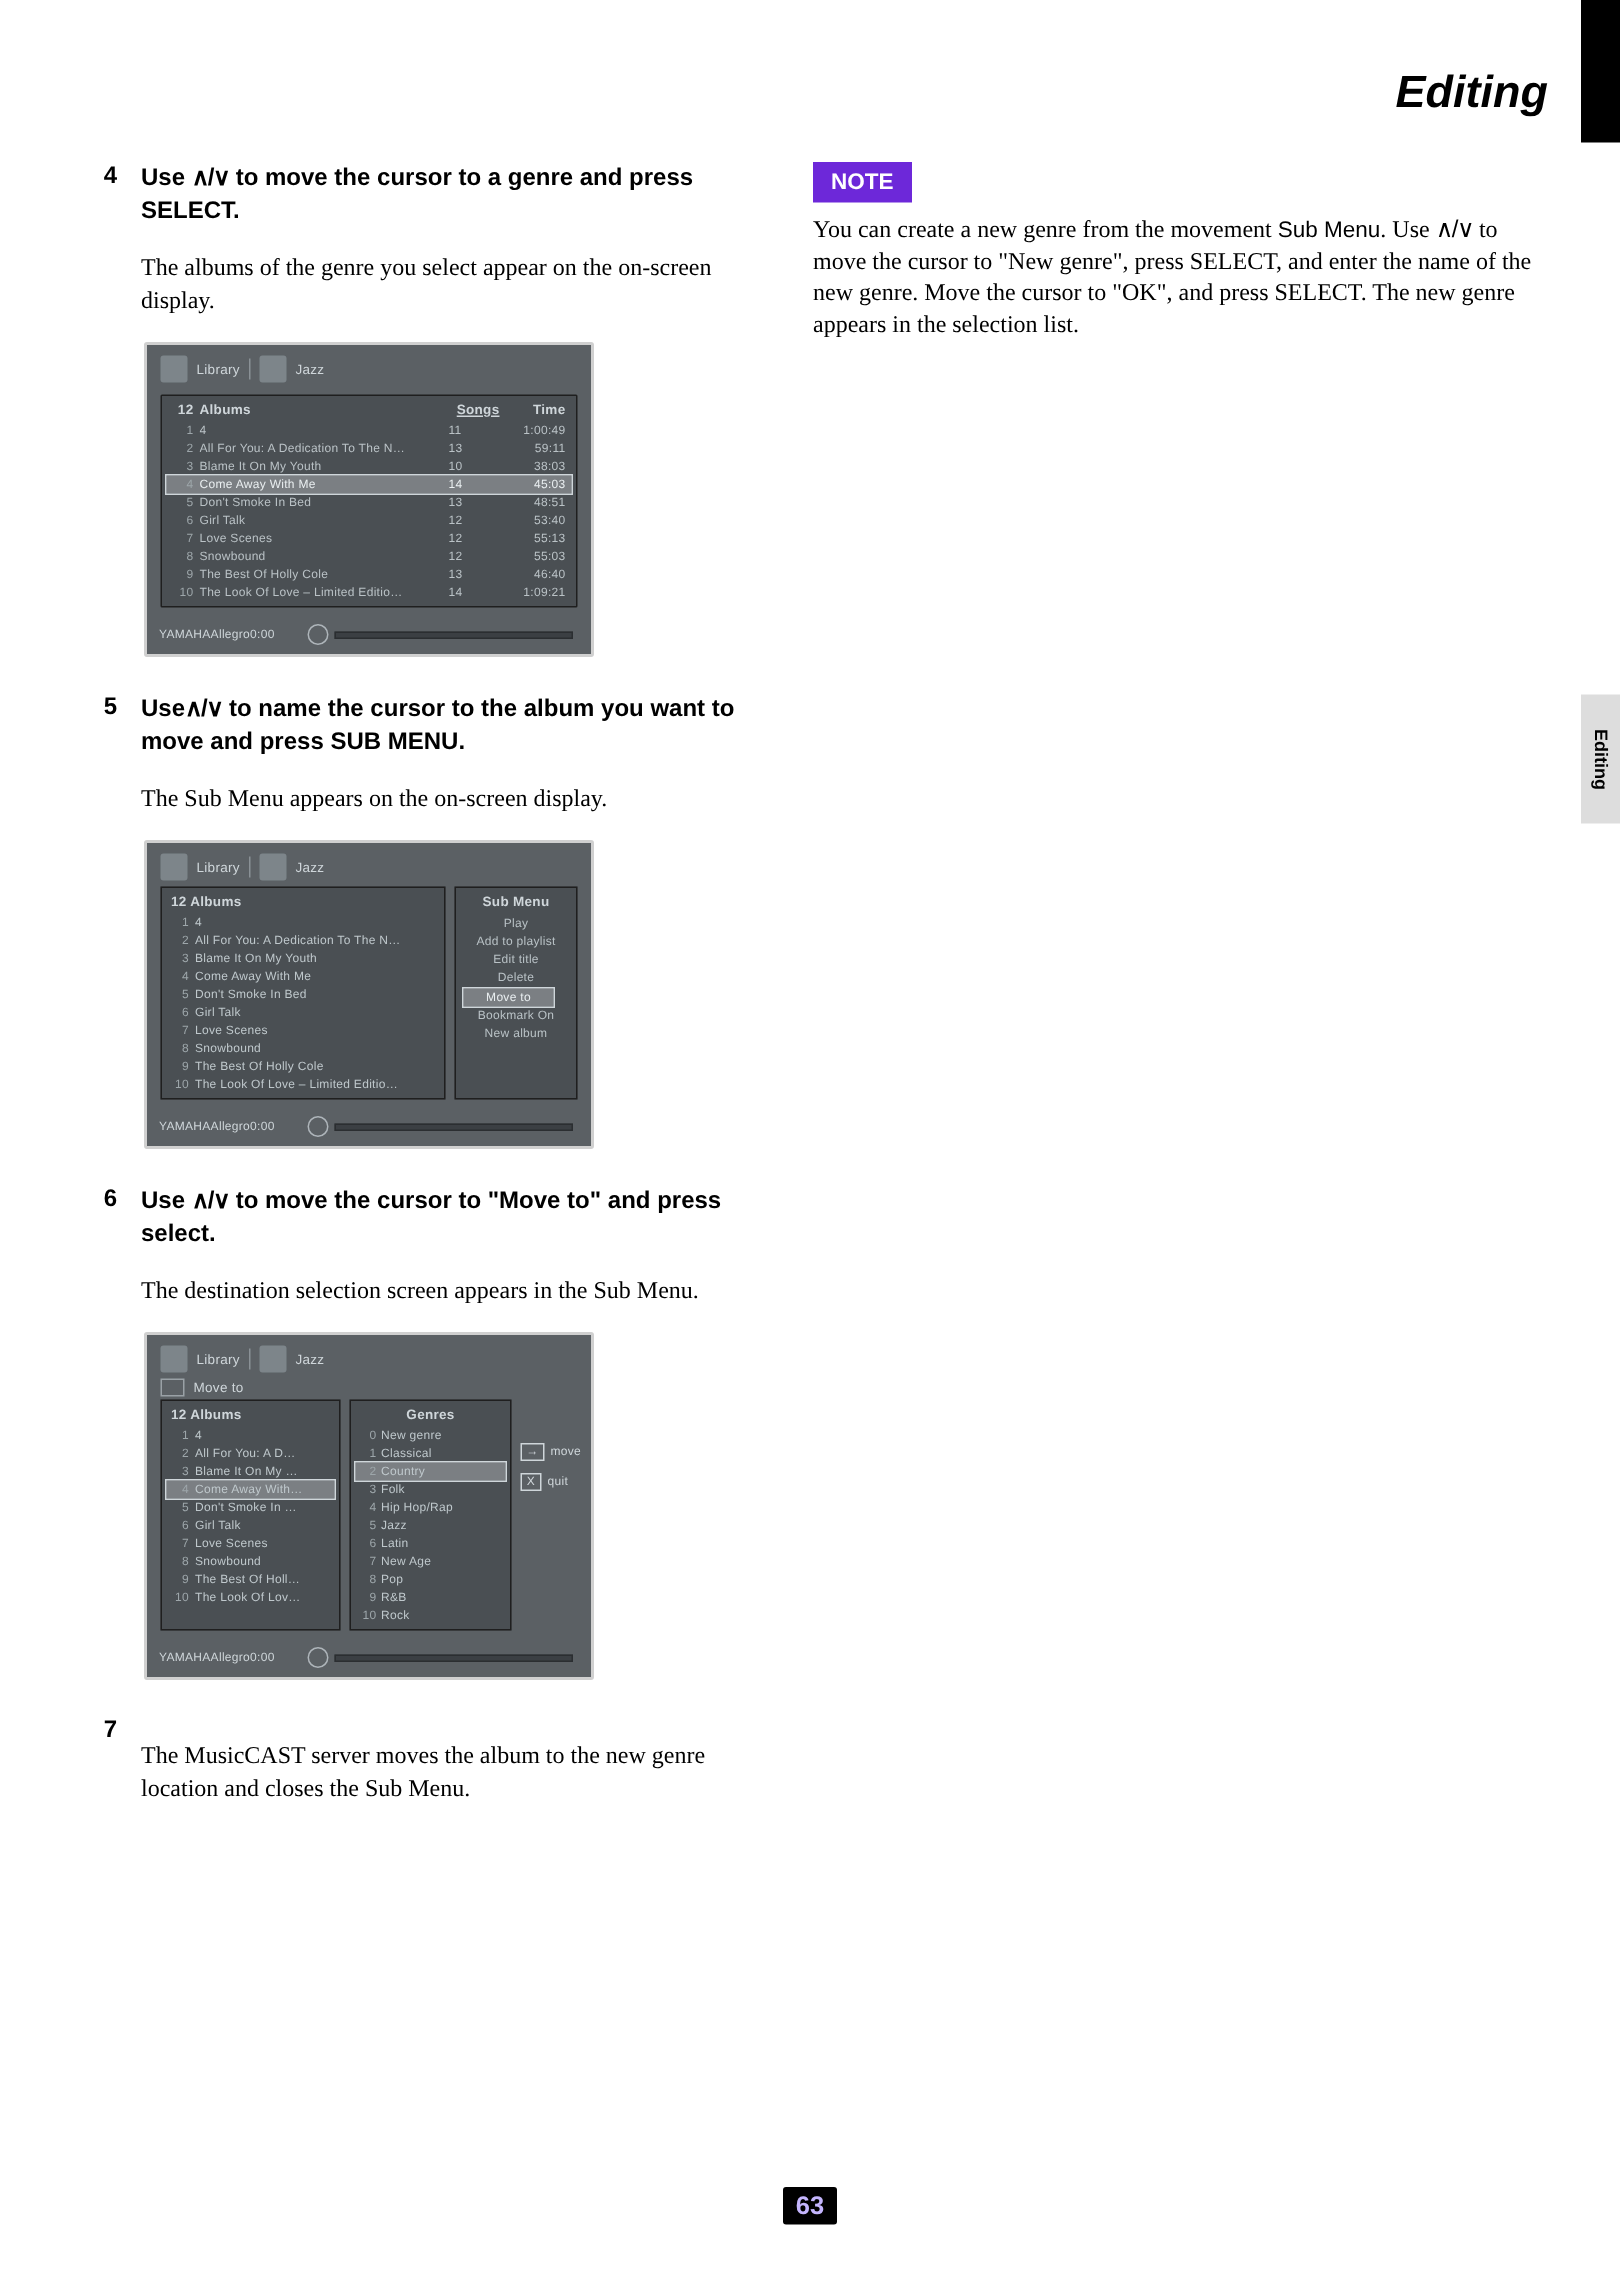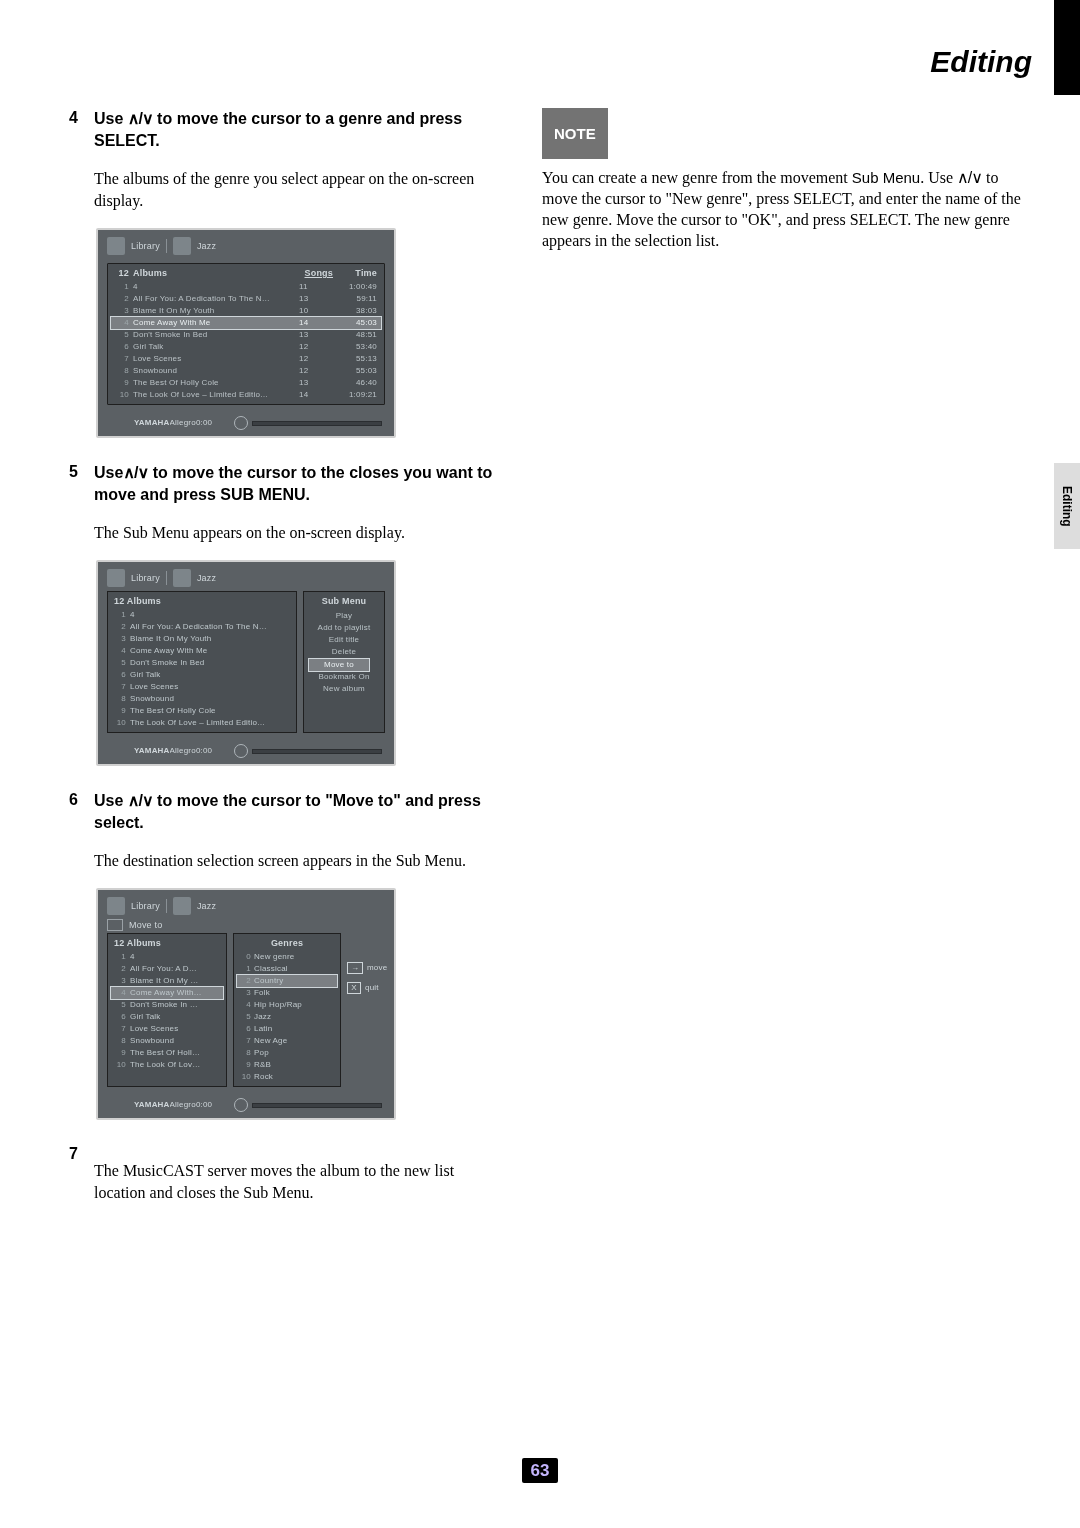--- a/index.html
+++ b/index.html
@@ -32,22 +32,22 @@
   
   .step{display:flex;gap:16px;margin-bottom:16px;}
   .step-num{font:700 16px/20px Arial,sans-serif;width:14px;text-align:right;}
   .step-body{flex:1;}
   .step-title{font:700 16px/22px Arial,sans-serif;}
   .arrows{font-family:Arial,sans-serif;letter-spacing:-1px;}
   .step-desc{font:400 16px/22px "Times New Roman",serif;margin-top:16px;}
 
   
   .note-label{
-    display:inline-block;background:#737373;color:#fff;
-    font:700 15px/1 Arial,sans-serif;padding:18px 12px;margin-bottom:8px;
+    display:inline-block;background:#6d28d9;color:#fff;
+    font:700 15px/1 Arial,sans-serif;padding:6px 12px;margin-bottom:8px;
   }
   .note-text{font:400 16px/21px "Times New Roman",serif;}
   .note-text .smallsub{font:400 15px/21px Arial,sans-serif;}
 
   
   .side-tab{
     position:absolute;right:0;top:463px;width:26px;height:86px;background:#ddd;
     display:flex;align-items:center;justify-content:center;
   }
   .side-tab span{
@@ -93,21 +93,21 @@
   .row span.r-num{text-align:right;padding-right:4px;color:#9da6aa;}
   .row span.r-title{white-space:nowrap;overflow:hidden;text-overflow:ellipsis;}
   .row span.r-sng{text-align:left;padding-right:2px;}
   .row span.r-time{text-align:right;font-family:Arial,sans-serif;}
   .cols-head span:nth-child(3){text-align:right;text-decoration:underline;}
   .cols-head span:nth-child(4){text-align:right;}
   .footer{
     display:flex;align-items:center;justify-content:space-between;
     padding:5px 8px 6px;font:400 8px/10px Arial,sans-serif;color:#cfd6da;
   }
-  .footer .brand{font-weight:700;color:#cfd6da;margin-left:28px;}
+  .footer .brand{font-weight:400;color:#cfd6da;}
   .footer .track{white-space:nowrap;overflow:hidden;}
   .footer .time{width:38px;text-align:left;}
   .footer .speaker{width:14px;height:14px;border:1px solid #aeb5ba;border-radius:50%;}
   .footer .bar{flex:1;height:5px;background:#3b3f43;border:1px solid #2b2e31;margin:0 4px;}
 
   
   .osd2 .two{display:flex;gap:6px;margin:0 9px 6px;}
   .osd2 .left{
     flex:0 0 190px;background:#4a4f53;border:1px solid #1f1f1f;padding:3px;
   }
@@ -253,21 +253,21 @@
           <span class="time">0:00</span>
           <span class="speaker"></span>
           <span class="bar"></span>
         </div>
       </div>
 
       <div class="step">
         <div class="step-num">5</div>
         <div class="step-body">
           <div class="step-title">
-            <span>Use</span><span class="arrows">∧/∨</span><span> to move the cursor to the closes you want to move and press SUB MENU.</span>
+            <span>Use</span><span class="arrows">∧/∨</span><span> to name the cursor to the album you want to move and press SUB MENU.</span>
           </div>
           <div class="step-desc">The Sub Menu appears on the on-screen display.</div>
         </div>
       </div>
 
       <div class="osd osd2">
         <div class="hdr">
           <div class="hdr-icon"></div>
           <span class="hdr-lib">Library</span>
           <div class="hdr-sep"></div>
@@ -473,21 +473,21 @@
           <span class="track t">Allegro</span>
           <span class="time">0:00</span>
           <span class="speaker"></span>
           <span class="bar"></span>
         </div>
       </div>
 
       <div class="step" style="margin-top:6px;">
         <div class="step-num">7</div>
         <div class="step-body">
-          <div class="step-desc">The MusicCAST server moves the album to the new list location and closes the Sub Menu.</div>
+          <div class="step-desc">The MusicCAST server moves the album to the new genre location and closes the Sub Menu.</div>
         </div>
       </div>
 
     </div>
 
     <div class="colR">
       <div class="note-label">NOTE</div>
       <div class="note-text">
         <span>You can create a new genre from the movement </span><span class="smallsub">Sub Menu</span><span>. Use </span><span class="arrows">∧/∨</span><span> to move the cursor to "New genre", press SELECT, and enter the name of the new genre. Move the cursor to "OK", and press SELECT. The new genre appears in the selection list.</span>
       </div>

